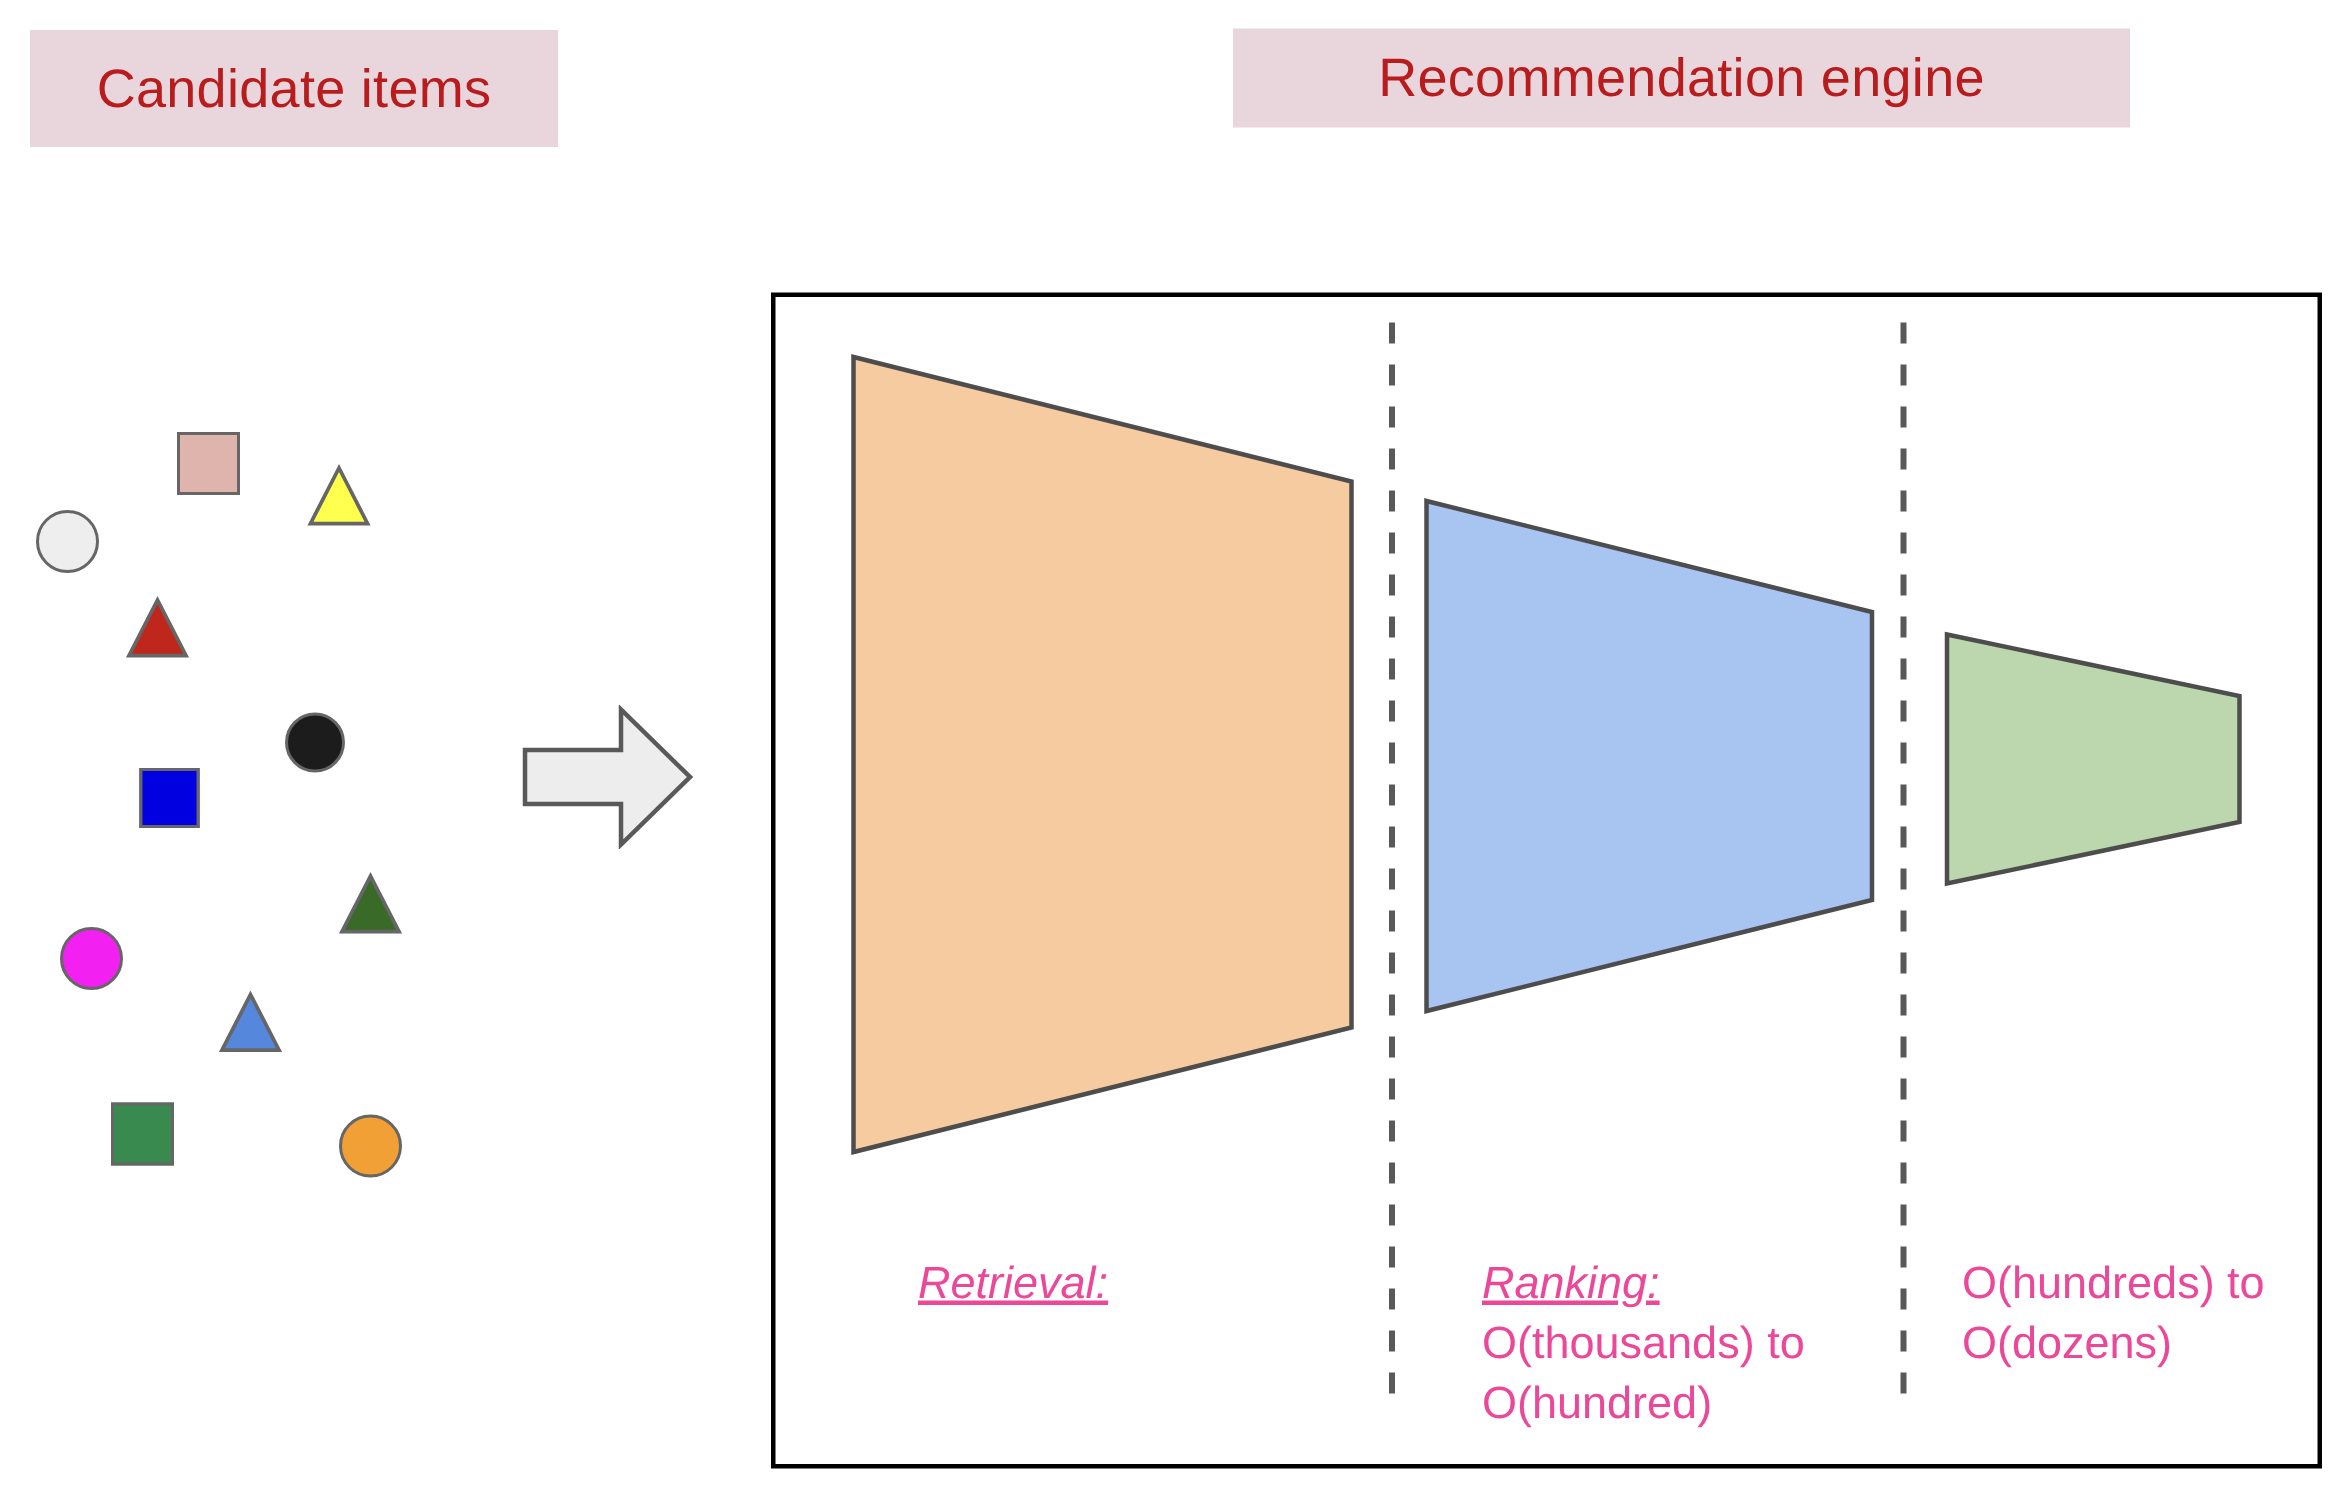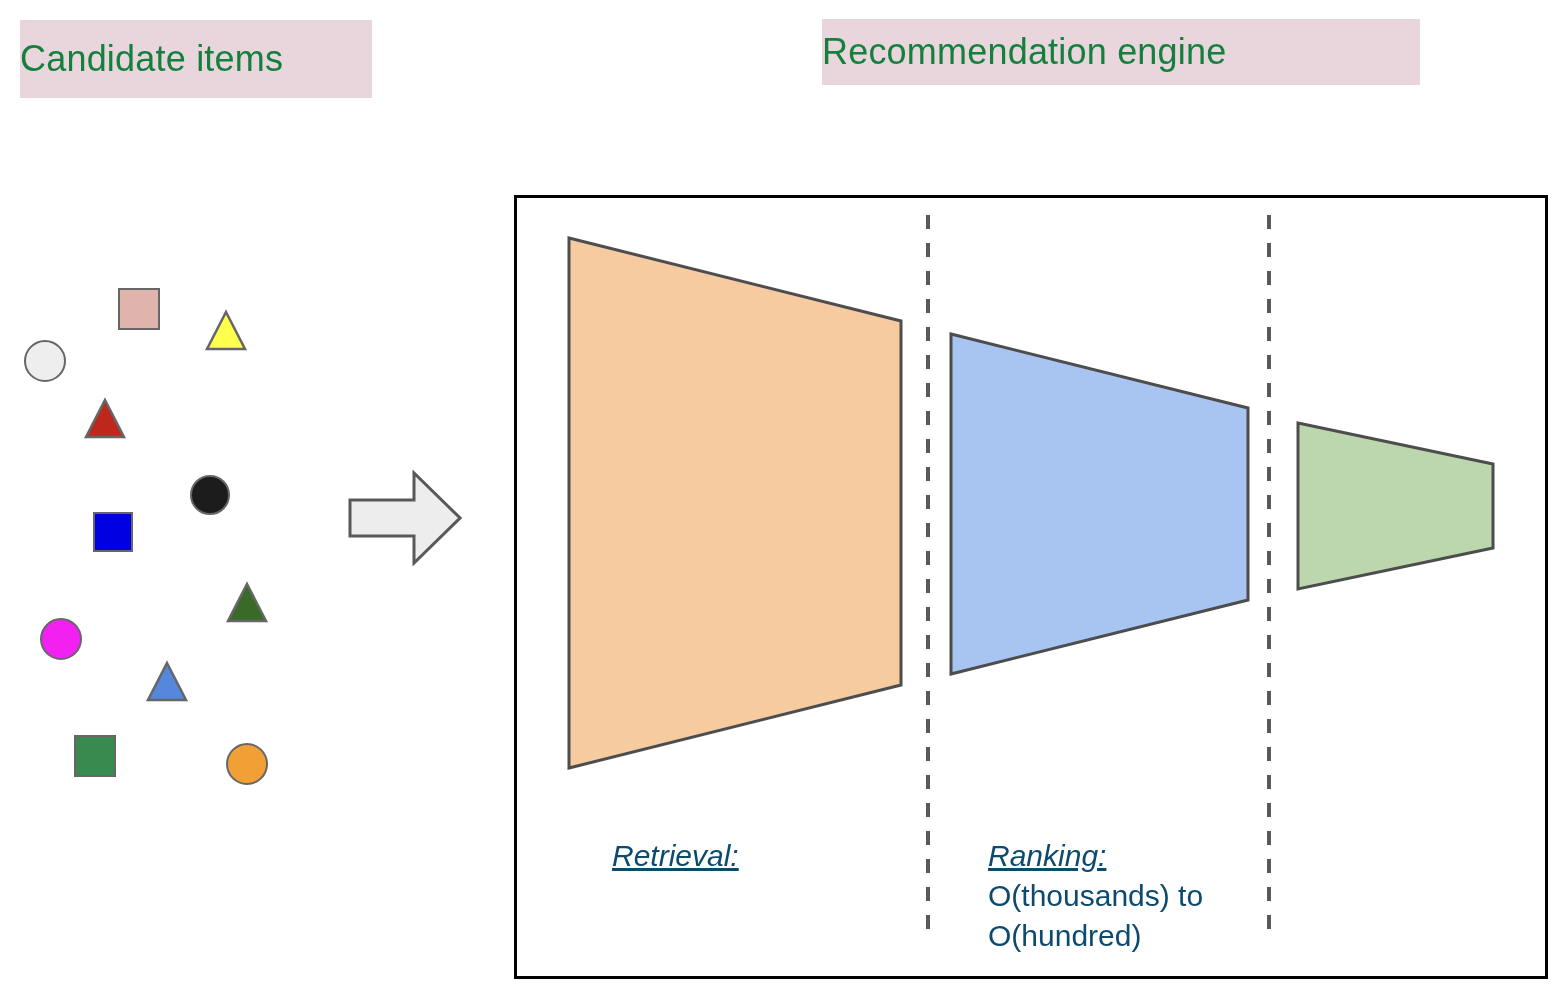--- a/index.html
+++ b/index.html
@@ -18,22 +18,22 @@
     background: #ffffff;
     overflow: hidden;
   }
 
   
   .section-header {
     position: absolute;
     background: #e9d6dd;
     display: flex;
     align-items: center;
-    justify-content: flex-start;
-    color: #15803d;
+    justify-content: center;
+    color: #b91c1c;
     font-size: 36px;
     line-height: 1;
     letter-spacing: 0.2px;
   }
   #header-candidate {
     left: 20px;
     top: 20px;
     width: 352px;
     height: 78px;
   }
@@ -97,21 +97,21 @@
     left: 0;
     top: 0;
     width: 1034px;
     height: 784px;
     display: block;
   }
 
   
   .stage-caption {
     position: absolute;
-    color: #0c4a6e;
+    color: #ec4899;
     font-size: 30px;
     line-height: 40px;
   }
   .stage-caption .stage-title {
     display: block;
     font-style: italic;
     text-decoration: underline;
     white-space: nowrap;
   }
   .stage-caption .stage-detail {
@@ -190,15 +190,17 @@
     <span class="stage-title">Retrieval:</span>
   </div>
 
   <div class="stage-caption" id="caption-ranking">
     <span class="stage-title">Ranking:</span>
     <span class="stage-detail">O(thousands) to
 O(hundred)</span>
   </div>
 
   <div class="stage-caption" id="caption-post">
+    <span class="stage-detail">O(hundreds) to
+O(dozens)</span>
   </div>
 
 </div>
 
 </body></html>

